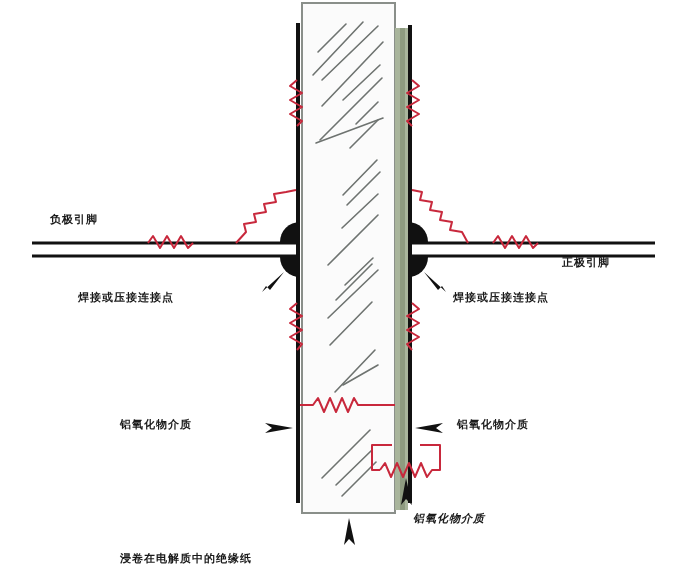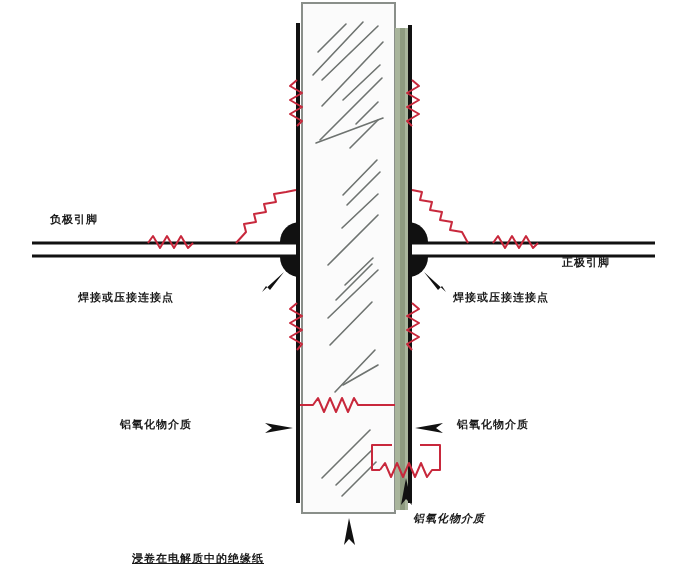--- a/index.html
+++ b/index.html
@@ -115,13 +115,13 @@
   </g>
 </svg>
 
 <div class="label" style="left:50px; top:214px;">负极引脚</div>
 <div class="label" style="left:562px; top:214px;margin-top:43px;">正极引脚</div>
 <div class="label" style="left:78px; top:292px;">焊接或压接连接点</div>
 <div class="label" style="left:453px; top:292px;">焊接或压接连接点</div>
 <div class="label" style="left:120px; top:419px;">铝氧化物介质</div>
 <div class="label" style="left:457px; top:419px;">铝氧化物介质</div>
 <div class="label" style="left:413px; top:513px;font-style:italic;">铝氧化物介质</div>
-<div class="label" style="left:132px; top:553px;text-decoration:underline;">浸卷在电解质中的绝缘纸</div>
+<div class="label" style="left:120px; top:553px;">浸卷在电解质中的绝缘纸</div>
 
 </body></html>

